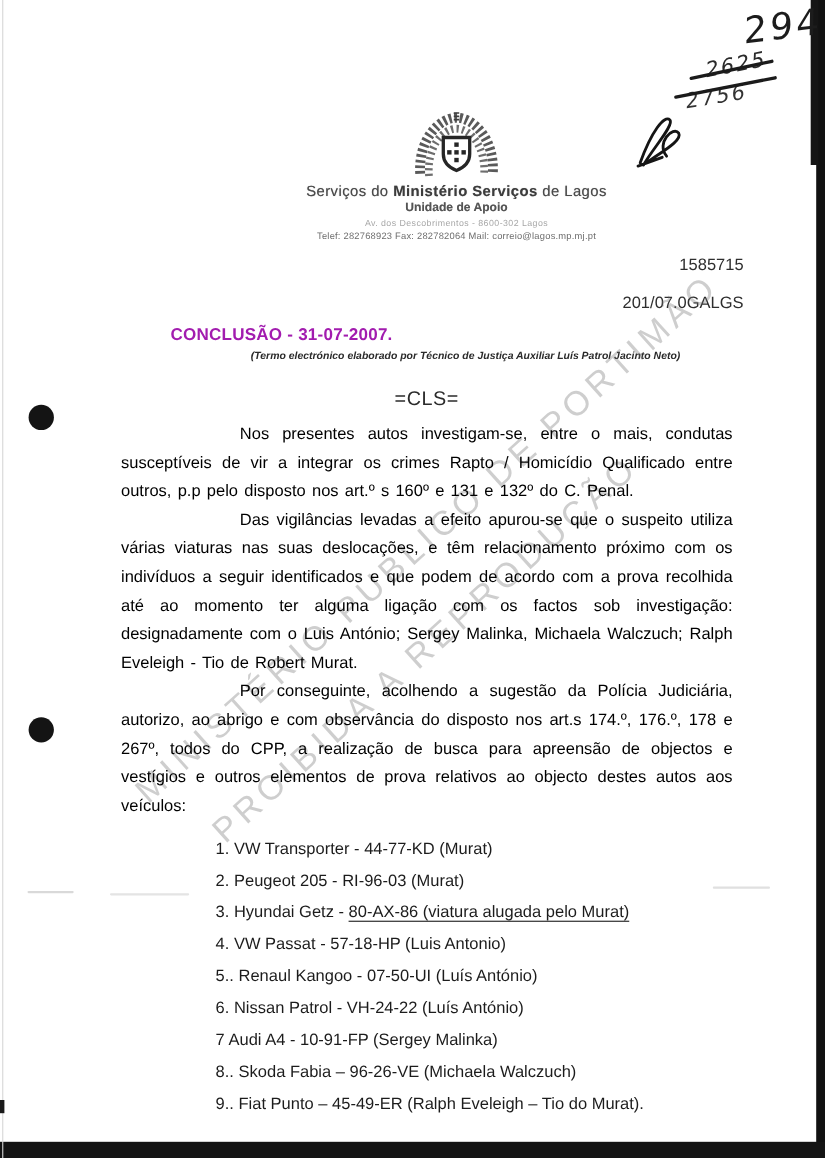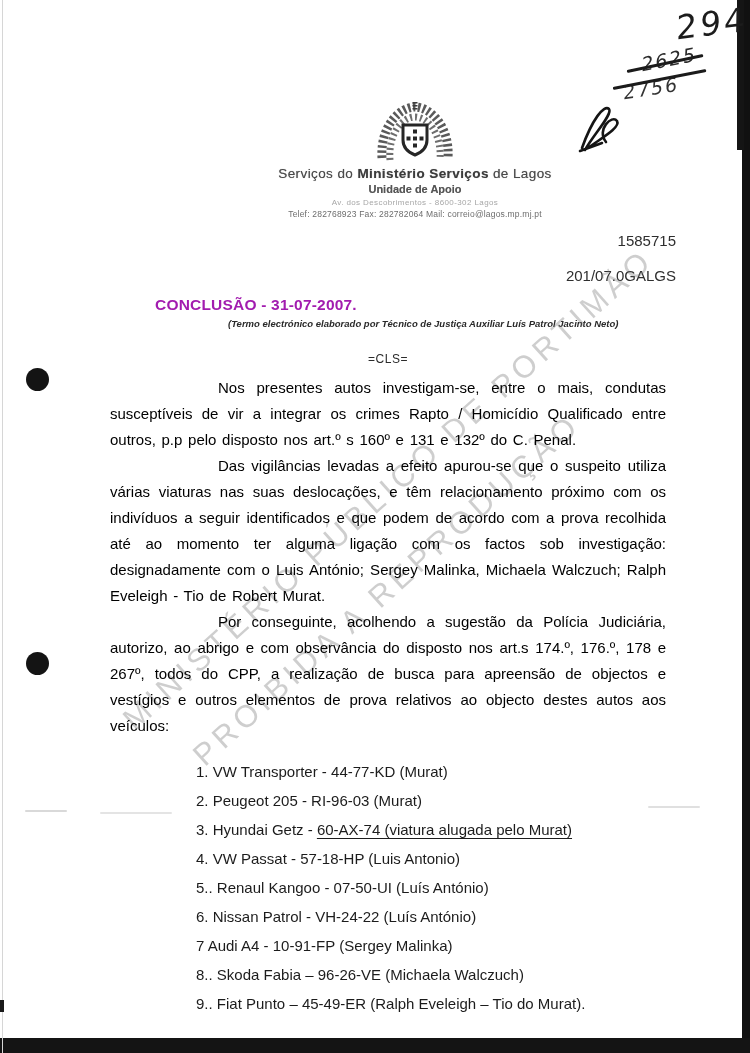--- a/index.html
+++ b/index.html
@@ -36,21 +36,21 @@
   .org-addr{font-size:8px;color:#a7a7a7;margin-top:3px;letter-spacing:.4px;}
   .org-tel{font-size:8.5px;color:#6d6d6d;margin-top:2px;letter-spacing:.2px;}
   
   .refs{position:absolute;right:74px;top:232px;text-align:right;font-size:15px;color:#2e2e2e;}
   .refs .r2{margin-top:18px;text-align:right;}
   
   .title{position:absolute;left:155px;top:296px;font-size:15.5px;font-weight:600;color:#a21caf;letter-spacing:.2px;}
   .subtitle{position:absolute;left:228px;top:318px;font-size:9.5px;font-style:italic;font-weight:600;color:#2a2a2a;}
   
   .column{position:absolute;left:110px;top:352px;width:556px;z-index:2;}
-  .cls{text-align:center;font-size:12px;color:#2b2b2b;margin:0 0 9px 0;letter-spacing:.5px;}
+  .cls{text-align:center;font-size:18px;color:#2b2b2b;margin:0 0 9px 0;letter-spacing:.5px;}
   .para{font-size:15px;line-height:26px;text-align:justify;text-indent:108px;margin:0;color:#000000;word-spacing:1.5px;}
   
   .vlist{position:absolute;left:196px;top:757px;font-size:15px;color:#1c1c1c;z-index:2;}
   .vrow{height:29px;line-height:29px;white-space:nowrap;}
   .vrow .u{text-decoration:underline;text-underline-offset:3px;}
   
   .wm{position:absolute;z-index:1;font-size:31px;font-weight:500;letter-spacing:5px;
       color:rgba(110,110,110,.34);white-space:nowrap;transform-origin:0 50%;transform:rotate(-42deg);}
   .wm.w1{left:128px;top:706px;}
   .wm.w2{left:198px;top:742px;}
@@ -125,21 +125,21 @@
   <div class="column">
     <p class="cls">=CLS=</p>
     <p class="para">Nos presentes autos investigam-se, entre o mais, condutas susceptíveis de vir a integrar os crimes Rapto / Homicídio Qualificado entre outros, p.p pelo disposto nos art.º s 160º e 131 e 132º do C. Penal.</p>
     <p class="para">Das vigilâncias levadas a efeito apurou-se que o suspeito utiliza várias viaturas nas suas deslocações, e têm relacionamento próximo com os indivíduos a seguir identificados e que podem de acordo com a prova recolhida até ao momento ter alguma ligação com os factos sob investigação: designadamente com o Luis António; Sergey Malinka, Michaela Walczuch; Ralph Eveleigh - Tio de Robert Murat.</p>
     <p class="para">Por conseguinte, acolhendo a sugestão da Polícia Judiciária, autorizo, ao abrigo e com observância do disposto nos art.s 174.º, 176.º, 178 e 267º, todos do CPP, a realização de busca para apreensão de objectos e vestígios e outros elementos de prova relativos ao objecto destes autos aos veículos:</p>
   </div>
 
   <div class="vlist">
     <div class="vrow"><span>1. VW Transporter - 44-77-KD (Murat)</span><span class="u"></span></div>
     <div class="vrow"><span>2. Peugeot 205 - RI-96-03 (Murat)</span><span class="u"></span></div>
-    <div class="vrow"><span>3. Hyundai Getz - </span><span class="u">60-AX-74 (viatura alugada pelo Murat)</span></div>
+    <div class="vrow"><span>3. Hyundai Getz - </span><span class="u">80-AX-86 (viatura alugada pelo Murat)</span></div>
     <div class="vrow"><span>4. VW Passat - 57-18-HP (Luis Antonio)</span><span class="u"></span></div>
     <div class="vrow"><span>5.. Renaul Kangoo - 07-50-UI (Luís António)</span><span class="u"></span></div>
     <div class="vrow"><span>6. Nissan Patrol - VH-24-22 (Luís António)</span><span class="u"></span></div>
     <div class="vrow"><span>7 Audi A4 - 10-91-FP (Sergey Malinka)</span><span class="u"></span></div>
     <div class="vrow"><span>8.. Skoda Fabia – 96-26-VE (Michaela Walczuch)</span><span class="u"></span></div>
     <div class="vrow"><span>9.. Fiat Punto – 45-49-ER (Ralph Eveleigh – Tio do Murat).</span><span class="u"></span></div>
   </div>
 
   <div class="artifact a1"></div>
   <div class="artifact a2"></div>

